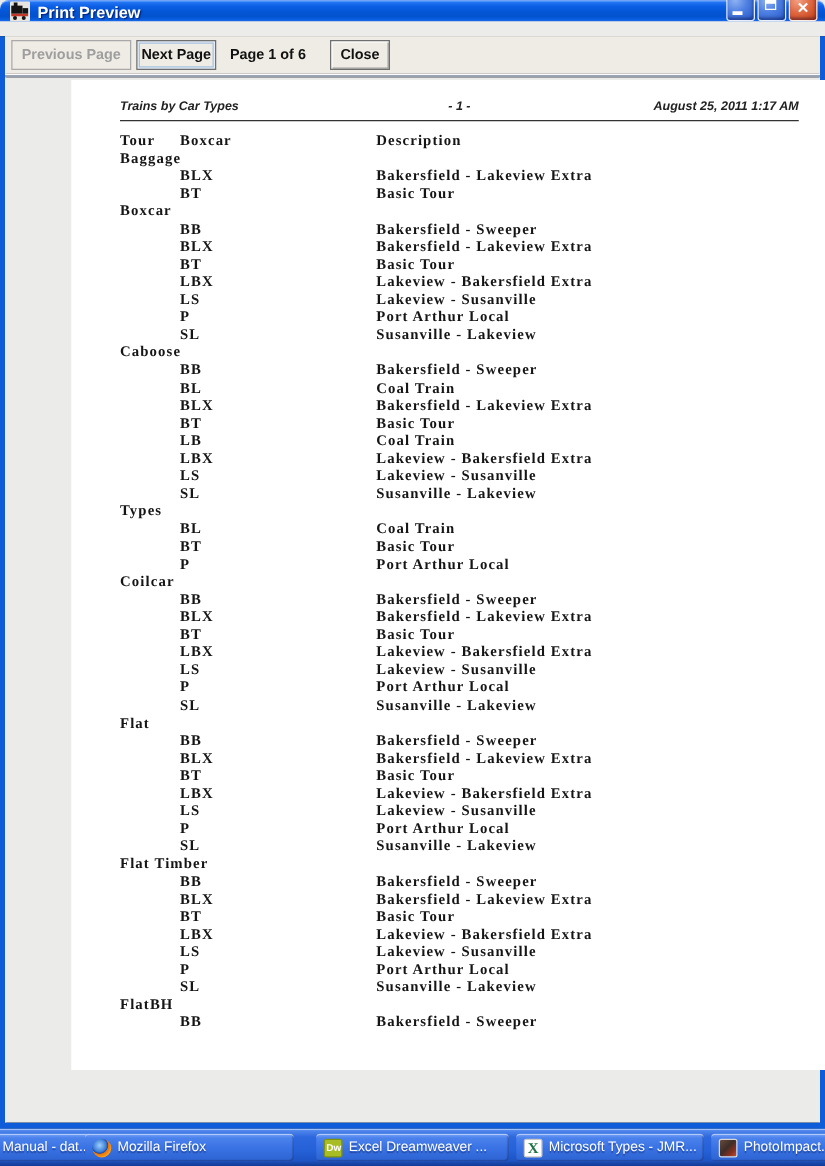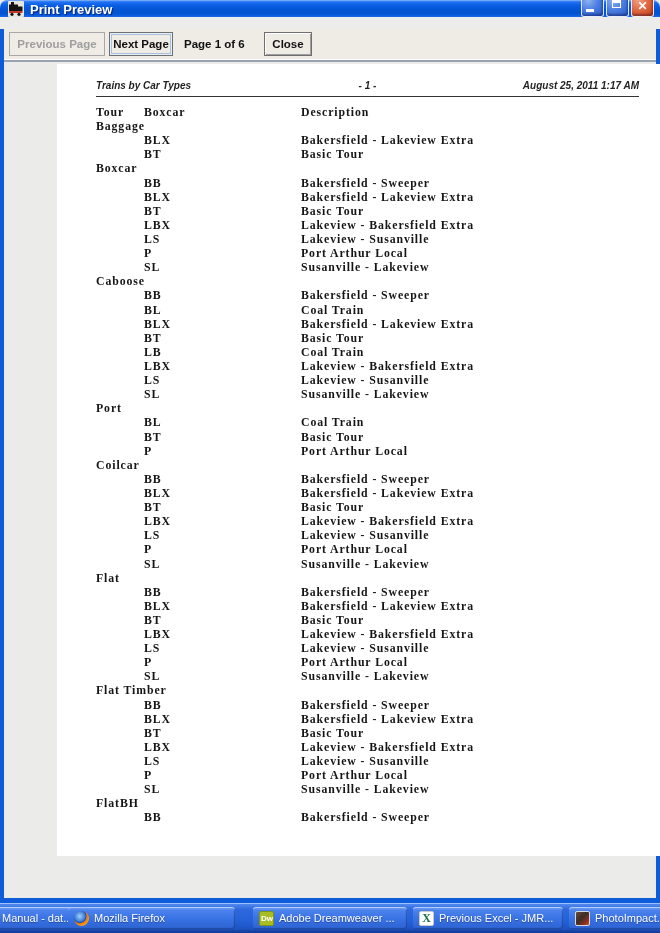--- a/index.html
+++ b/index.html
@@ -203,21 +203,21 @@
             </div>
             <div class="rline">
               <span class="c1">LS</span>
               <span class="c2">Lakeview - Susanville</span>
             </div>
             <div class="rline">
               <span class="c1">SL</span>
               <span class="c2">Susanville - Lakeview</span>
             </div>
             <div class="rline">
-              <span class="c0">Port</span>
+              <span class="c0">Types</span>
             </div>
             <div class="rline">
               <span class="c1">BL</span>
               <span class="c2">Coal Train</span>
             </div>
             <div class="rline">
               <span class="c1">BT</span>
               <span class="c2">Basic Tour</span>
             </div>
             <div class="rline">
@@ -333,23 +333,23 @@
 <div class="taskbar" id="taskbar">
     <div class="task-btn" style="left:-4px;width:78px">
       <span>Manual - dat...</span>
     </div>
     <div class="task-btn" style="left:68px;width:167px">
       <span class="tb-icon ff"></span>
       <span>Mozilla Firefox</span>
     </div>
     <div class="task-btn" style="left:253px;width:154px">
       <span class="tb-icon dw">Dw</span>
-      <span>Adobe Dreamweaver ...</span>
+      <span>Excel Dreamweaver ...</span>
     </div>
     <div class="task-btn" style="left:413px;width:150px">
       <span class="tb-icon xl">X</span>
-      <span>Previous Excel - JMR...</span>
+      <span>Microsoft Types - JMR...</span>
     </div>
     <div class="task-btn" style="left:569px;width:106px">
       <span class="tb-icon pi"></span>
       <span>PhotoImpact...</span>
     </div>
   </div>
 
 </body></html>

